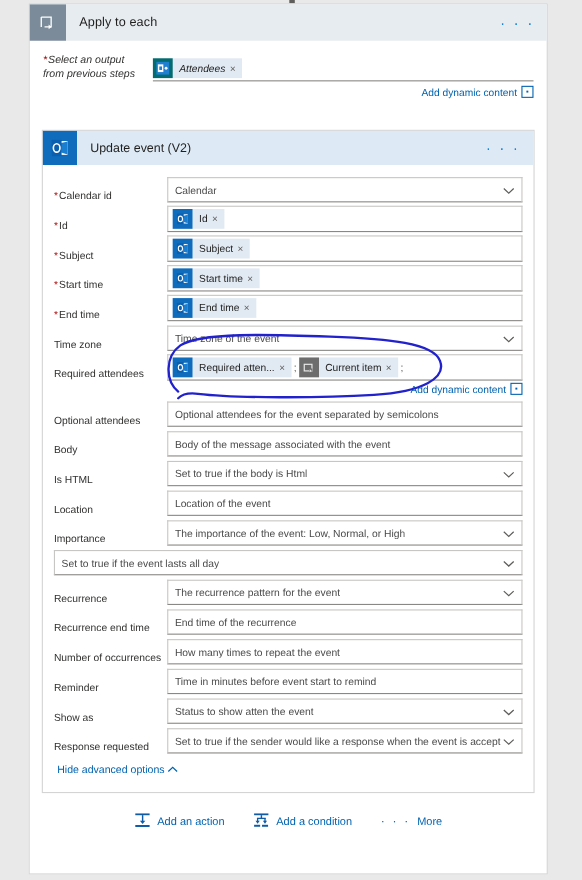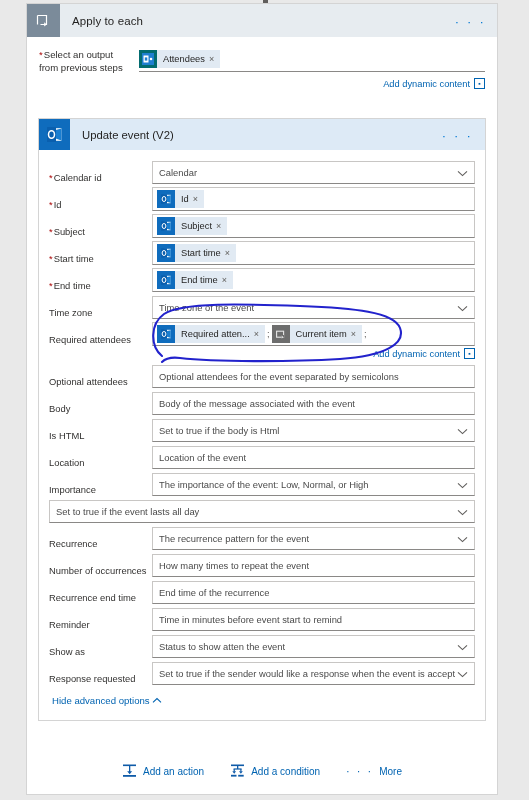--- a/index.html
+++ b/index.html
@@ -63,21 +63,21 @@
     font-size: 13px;
     letter-spacing: 2.2px;
     line-height: 1;
   }
 
   
   .loop-body {
     padding: 10px 12px 0 12px;
     position: relative;
   }
-  .sel-row { display: flex; align-items: center; }
+  .sel-row { display: flex; align-items: flex-end; font-style: italic; }
   .sel-label {
     width: 100px;
     flex: 0 0 100px;
     font-size: 9.6px;
     color: #323130;
     line-height: 12.5px;
     padding-top: 2px;
   }
   .req-star { color: #a80000; margin-right: 1px; }
   .sel-input-wrap {
@@ -225,21 +225,21 @@
     padding: 9px 0 8px 3px;
     font-size: 9.6px;
     color: #0063b1;
     cursor: pointer;
   }
 
   
   .bottom-bar {
     position: absolute;
     left: 0; right: 0;
-    bottom: 14px;
+    bottom: 38px;
     display: flex;
     align-items: center;
     justify-content: center;
     gap: 26px;
   }
   .bitem {
     display: flex; align-items: center; gap: 6px;
     font-size: 10px; color: #0063b1;
     cursor: pointer;
   }
@@ -552,29 +552,29 @@
             <div class="fctl">
               <span class="fph">The recurrence pattern for the event</span>
               <span class="chev">
                 <svg width="11" height="7" viewBox="0 0 11 7">
                   <path d="M1 1.4 L5.5 5.6 L10 1.4" fill="none" stroke="#605e5c" stroke-width="1.1"></path>
                 </svg>
               </span>
             </div>
           </div>
           <div class="frow">
+            <div class="flabel">Recurrence end time</div>
+            <div class="fctl">
+              <span class="fph">End time of the recurrence</span>
+            </div>
+          </div>
+          <div class="frow">
             <div class="flabel">Number of occurrences</div>
             <div class="fctl">
               <span class="fph">How many times to repeat the event</span>
-            </div>
-          </div>
-          <div class="frow">
-            <div class="flabel">Recurrence end time</div>
-            <div class="fctl">
-              <span class="fph">End time of the recurrence</span>
             </div>
           </div>
           <div class="frow">
             <div class="flabel">Reminder</div>
             <div class="fctl">
               <span class="fph">Time in minutes before event start to remind</span>
             </div>
           </div>
           <div class="frow">
             <div class="flabel">Show as</div>

